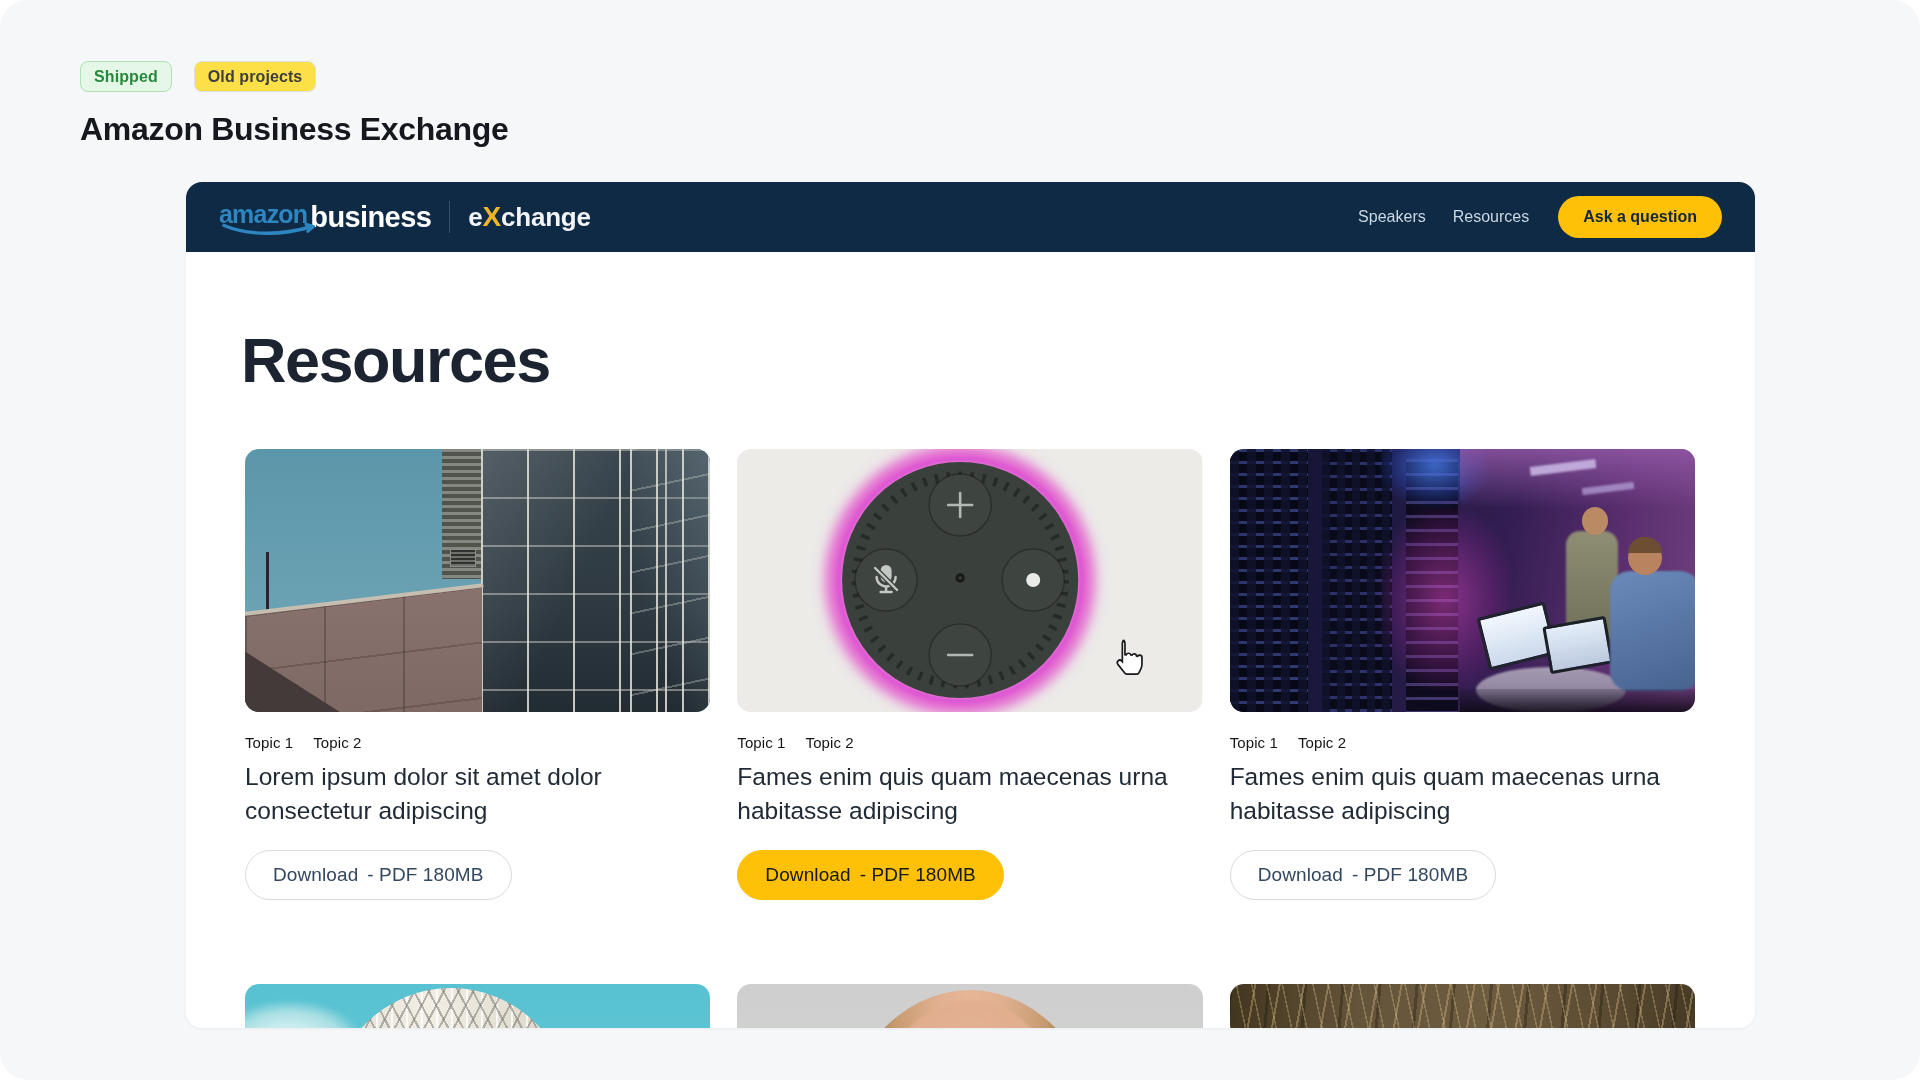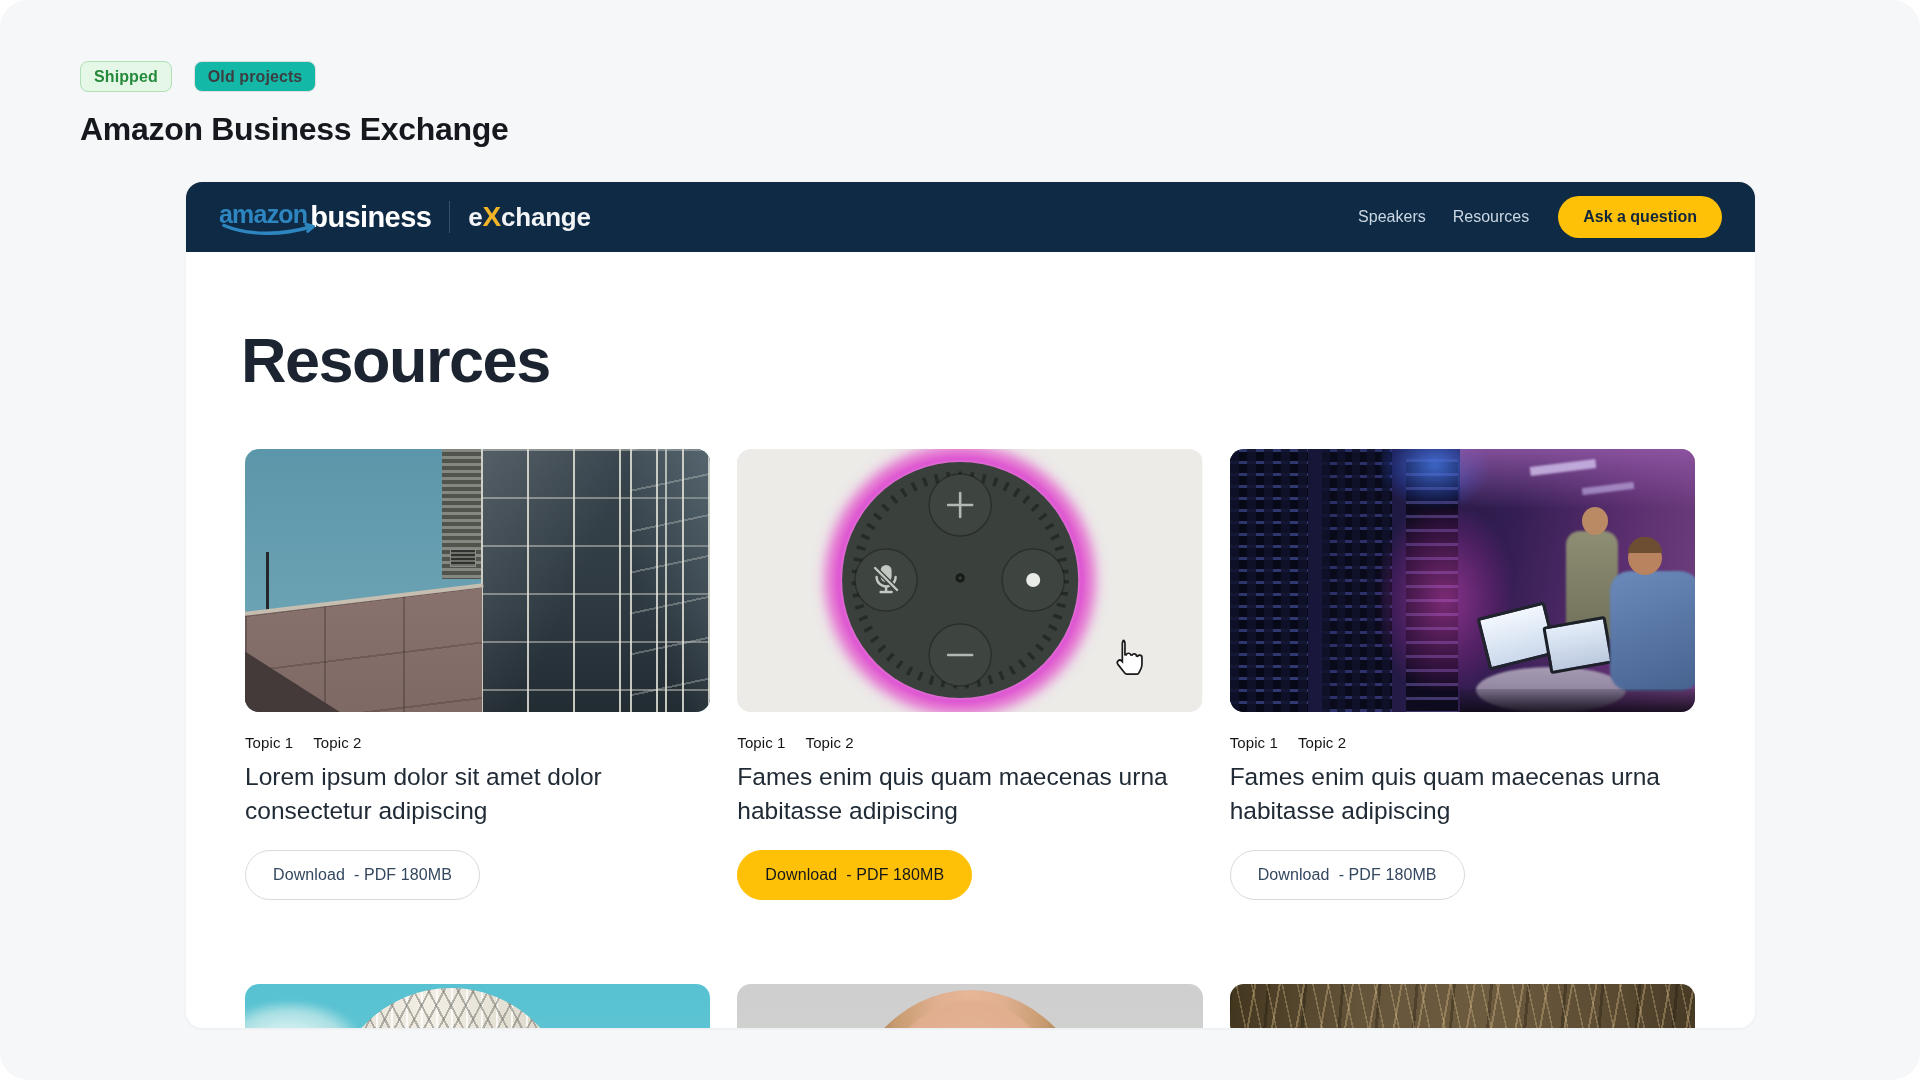--- a/index.html
+++ b/index.html
@@ -4,21 +4,21 @@
 <style>
   html,body{margin:0;padding:0;background:#ffffff;}
   body{width:1920px;height:1080px;font-family:"Liberation Sans","DejaVu Sans",sans-serif;-webkit-font-smoothing:antialiased;}
   .screen{position:relative;width:1920px;height:1080px;background:#F5F7F9;border-radius:28px;overflow:hidden;}
 
   
   .project-header{position:absolute;left:80px;top:61px;}
   .tags{display:flex;gap:22px;}
   .tag{display:inline-flex;align-items:center;height:31px;padding:4px 13px;border-radius:8px;font-size:16px;font-weight:700;letter-spacing:.1px;box-sizing:border-box;}
   .tag.green{background:#E5F8E7;border:1px solid #AFE0B8;color:#268A3C;}
-  .tag.gray{background:#14b8a6;border:1px solid #DEDEDE;color:#3D3D42;}
+  .tag.gray{background:#fde047;border:1px solid #DEDEDE;color:#3D3D42;}
   .page-title{margin:19px 0 0 0;font-size:32px;font-weight:700;color:#15181D;letter-spacing:-.3px;}
 
   
   .site{position:absolute;left:186px;top:182px;width:1569px;height:846px;background:#ffffff;border-radius:16px;overflow:hidden;box-shadow:0 1px 3px rgba(20,30,40,.05);}
   .site-header{height:70px;background:#0E2A45;display:flex;align-items:center;justify-content:space-between;padding:0 33px;gap:9px;}
   .brand{display:flex;align-items:center;text-decoration:none;cursor:pointer;}
   .brand-amazon-wrap{position:relative;display:inline-block;padding-bottom:6px;}
   .brand-amazon{font-size:25px;font-weight:700;color:#2E86C1;letter-spacing:-.8px;}
   .smile{position:absolute;left:2px;bottom:-2px;}
   .brand-business{font-size:29px;font-weight:700;color:#FFFFFF;letter-spacing:-.6px;margin-left:3px;}
@@ -32,21 +32,21 @@
   
   .site-main{padding:0 60px 0 59px;}
   .site-heading{margin:76px 0 0 -4px;font-size:63px;line-height:64px;font-weight:800;color:#1B2430;letter-spacing:-1.5px;}
   .cards{display:grid;grid-template-columns:repeat(3,1fr);gap:27px;}
   .cards.row1{margin-top:57px;}
   .cards.row2{margin-top:84px;}
   .card-img{position:relative;height:263px;border-radius:14px;overflow:hidden;}
   .topics{display:flex;gap:20px;margin-top:22px;}
   .topic{font-size:15px;color:#161616;letter-spacing:.1px;}
   .card-title{margin:9px 0 0 0;font-size:24.5px;line-height:34px;font-weight:400;color:#202B36;letter-spacing:0;}
-  .dl-btn{display:inline-flex;align-items:center;gap:9px;margin-top:22px;height:50px;padding:0 27px;border-radius:25px;border:1px solid #DADADA;background:#ffffff;color:#33475F;font-size:16px;font-family:inherit;cursor:pointer;letter-spacing:.1px;}
+  .dl-btn{display:inline-flex;align-items:center;gap:9px;margin-top:22px;height:50px;padding:0 27px;border-radius:25px;border:1px solid #DADADA;background:#ffffff;color:#33475F;font-size:19px;font-family:inherit;cursor:pointer;letter-spacing:.1px;}
   .dl-btn .meta{color:#33475F;}
   .dl-btn.hovered{background:#FFC107;border-color:#FFC107;color:#15181C;}
   .dl-btn.hovered .meta{color:#15181C;}
 
   
   .img-building{background:linear-gradient(180deg,#5C96AA 0%,#69A1B2 55%,#77ADBC 100%);}
   .img-building .layer{position:absolute;}
   .b-antenna{left:21px;top:103px;width:3px;height:70px;background:#23272A;}
   .b-louver{left:197px;top:0;width:39px;height:130px;background:repeating-linear-gradient(180deg,#858881 0 3px,#50544D 3px 7px);}
   .b-vent{left:205px;top:100px;width:24px;height:16px;background:repeating-linear-gradient(180deg,#2E312E 0 2px,#6E716A 2px 4px);border:1px solid #8B8E87;}

